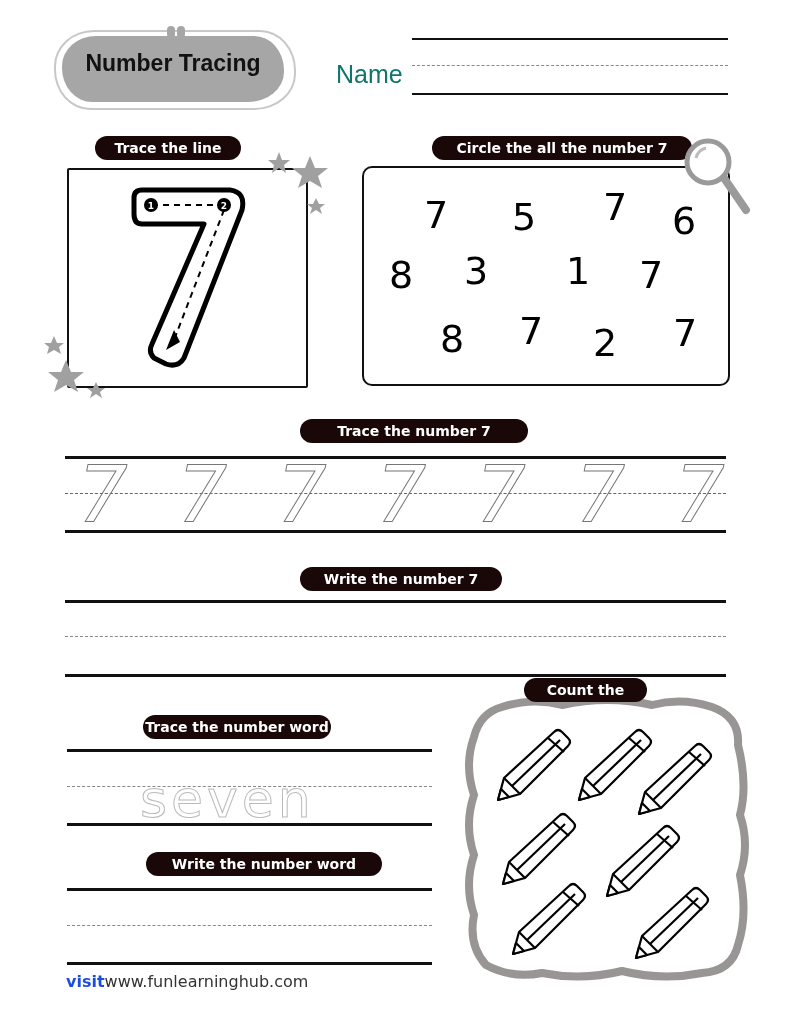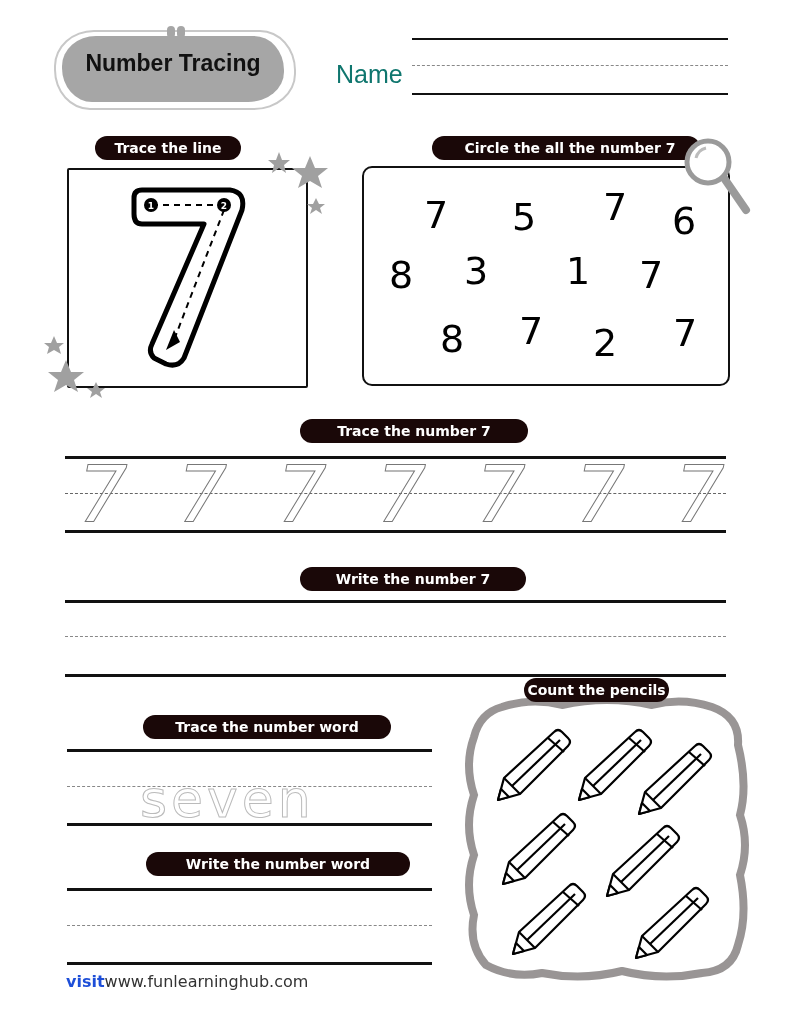--- a/index.html
+++ b/index.html
@@ -52,21 +52,21 @@
   <polygon points="13,2 16,10 24,10 18,15 20,23 13,18 6,23 8,15 2,10 10,10" fill="#a0a0a0"></polygon>
   <polygon points="44,6 49,18 62,18 52,26 56,38 44,31 32,38 36,26 26,18 39,18" fill="#a0a0a0"></polygon>
   <polygon points="50,48 53,54 59,54 54,58 56,64 50,60 44,64 46,58 41,54 47,54" fill="#a0a0a0"></polygon>
 </svg>
 <svg class="abs" style="left:44px;top:334px;" width="66" height="70" viewBox="0 0 66 70">
   <polygon points="10,2 13,9 20,9 15,13 17,20 10,16 3,20 5,13 0,9 7,9" fill="#a0a0a0"></polygon>
   <polygon points="22,26 27,38 40,38 30,46 34,58 22,51 10,58 14,46 4,38 17,38" fill="#a0a0a0"></polygon>
   <polygon points="52,48 55,54 61,54 56,58 58,64 52,60 46,64 48,58 43,54 49,54" fill="#a0a0a0"></polygon>
 </svg>
 
-<div class="pill" style="left:432px;top:136px;width:260px;padding-left:8px;">Circle the all the number 7</div>
+<div class="pill" style="left:432px;top:136px;width:260px;">Circle the all the number 7</div>
 <div class="box" style="left:362px;top:166px;width:364px;height:216px;border-radius:10px;"></div>
 <div id="digits">
     <div class="digit" style="left: 424px; top: 196px;">7</div>
     <div class="digit" style="left: 512px; top: 198px;">5</div>
     <div class="digit" style="left: 603px; top: 188px;">7</div>
     <div class="digit" style="left: 672px; top: 202px;">6</div>
     <div class="digit" style="left: 389px; top: 256px;">8</div>
     <div class="digit" style="left: 464px; top: 252px;">3</div>
     <div class="digit" style="left: 566px; top: 252px;">1</div>
     <div class="digit" style="left: 639px; top: 256px;">7</div>
@@ -88,40 +88,40 @@
 <div id="trace7s">
     <div class="trace7" style="left: 78px; top: 456px;">7</div>
     <div class="trace7" style="left: 177.5px; top: 456px;">7</div>
     <div class="trace7" style="left: 277px; top: 456px;">7</div>
     <div class="trace7" style="left: 376.5px; top: 456px;">7</div>
     <div class="trace7" style="left: 476px; top: 456px;">7</div>
     <div class="trace7" style="left: 575.5px; top: 456px;">7</div>
     <div class="trace7" style="left: 675px; top: 456px;">7</div>
   </div>
 
-<div class="pill" style="left:300px;top:567px;width:226px;">Write the number 7</div>
+<div class="pill" style="left:300px;top:567px;width:202px;">Write the number 7</div>
 <div class="solid" style="left:65px;top:600px;width:661px;"></div>
 <div class="dash" style="left:65px;top:636px;width:661px;"></div>
 <div class="solid" style="left:65px;top:674px;width:661px;"></div>
 
-<div class="pill" style="left:143px;top:715px;width:248px;">Trace the number word</div>
+<div class="pill" style="left:143px;top:715px;width:188px;">Trace the number word</div>
 <div class="solid" style="left:67px;top:749px;width:365px;"></div>
 <div class="dash" style="left:67px;top:786px;width:365px;"></div>
 <div class="seven-word">seven</div>
 <div class="solid" style="left:67px;top:823px;width:365px;"></div>
 
-<div class="pill" style="left:146px;top:852px;width:264px;">Write the number word</div>
+<div class="pill" style="left:146px;top:852px;width:236px;">Write the number word</div>
 <div class="solid" style="left:67px;top:888px;width:365px;"></div>
 <div class="dash" style="left:67px;top:925px;width:365px;"></div>
 <div class="solid" style="left:67px;top:962px;width:365px;"></div>
 
 <svg class="abs" style="left:462px;top:695px;" width="290" height="286" viewBox="0 0 290 286">
   <path d="M40 12 Q70 2 100 10 Q145 0 190 10 Q220 2 250 12 Q278 22 276 50 Q286 90 278 120 Q288 150 278 180 Q286 220 276 250 Q270 276 240 278 Q200 286 160 276 Q120 286 80 278 Q50 284 24 270 Q6 250 12 220 Q2 190 12 160 Q2 130 12 100 Q2 70 12 42 Q18 18 40 12 Z" fill="#fff" stroke="#999595" stroke-width="8"></path>
 </svg>
-<div class="pill" style="left:524px;top:678px;width:145px;">Count the pencils</div>
+<div class="pill" style="left:524px;top:678px;width:123px;">Count the pencils</div>
 <div id="pencils">
     <svg class="abs" width="84" height="84" viewBox="0 0 84 84" style="left: 492px; top: 722px;">
       <g fill="#fff" stroke="#000" stroke-width="2.2" stroke-linejoin="round">
         <path d="M6 78 L12 56 L62 10 Q66 6 70 10 L76 16 Q80 20 76 24 L28 72 Z"></path>
         <line x1="12" y1="56" x2="28" y2="72"></line>
         <line x1="20" y1="64" x2="68" y2="18"></line>
         <line x1="56" y1="16" x2="72" y2="30"></line>
         <path d="M6 78 L9 67 L17 75 Z" fill="#fff"></path>
       </g>
     </svg>

